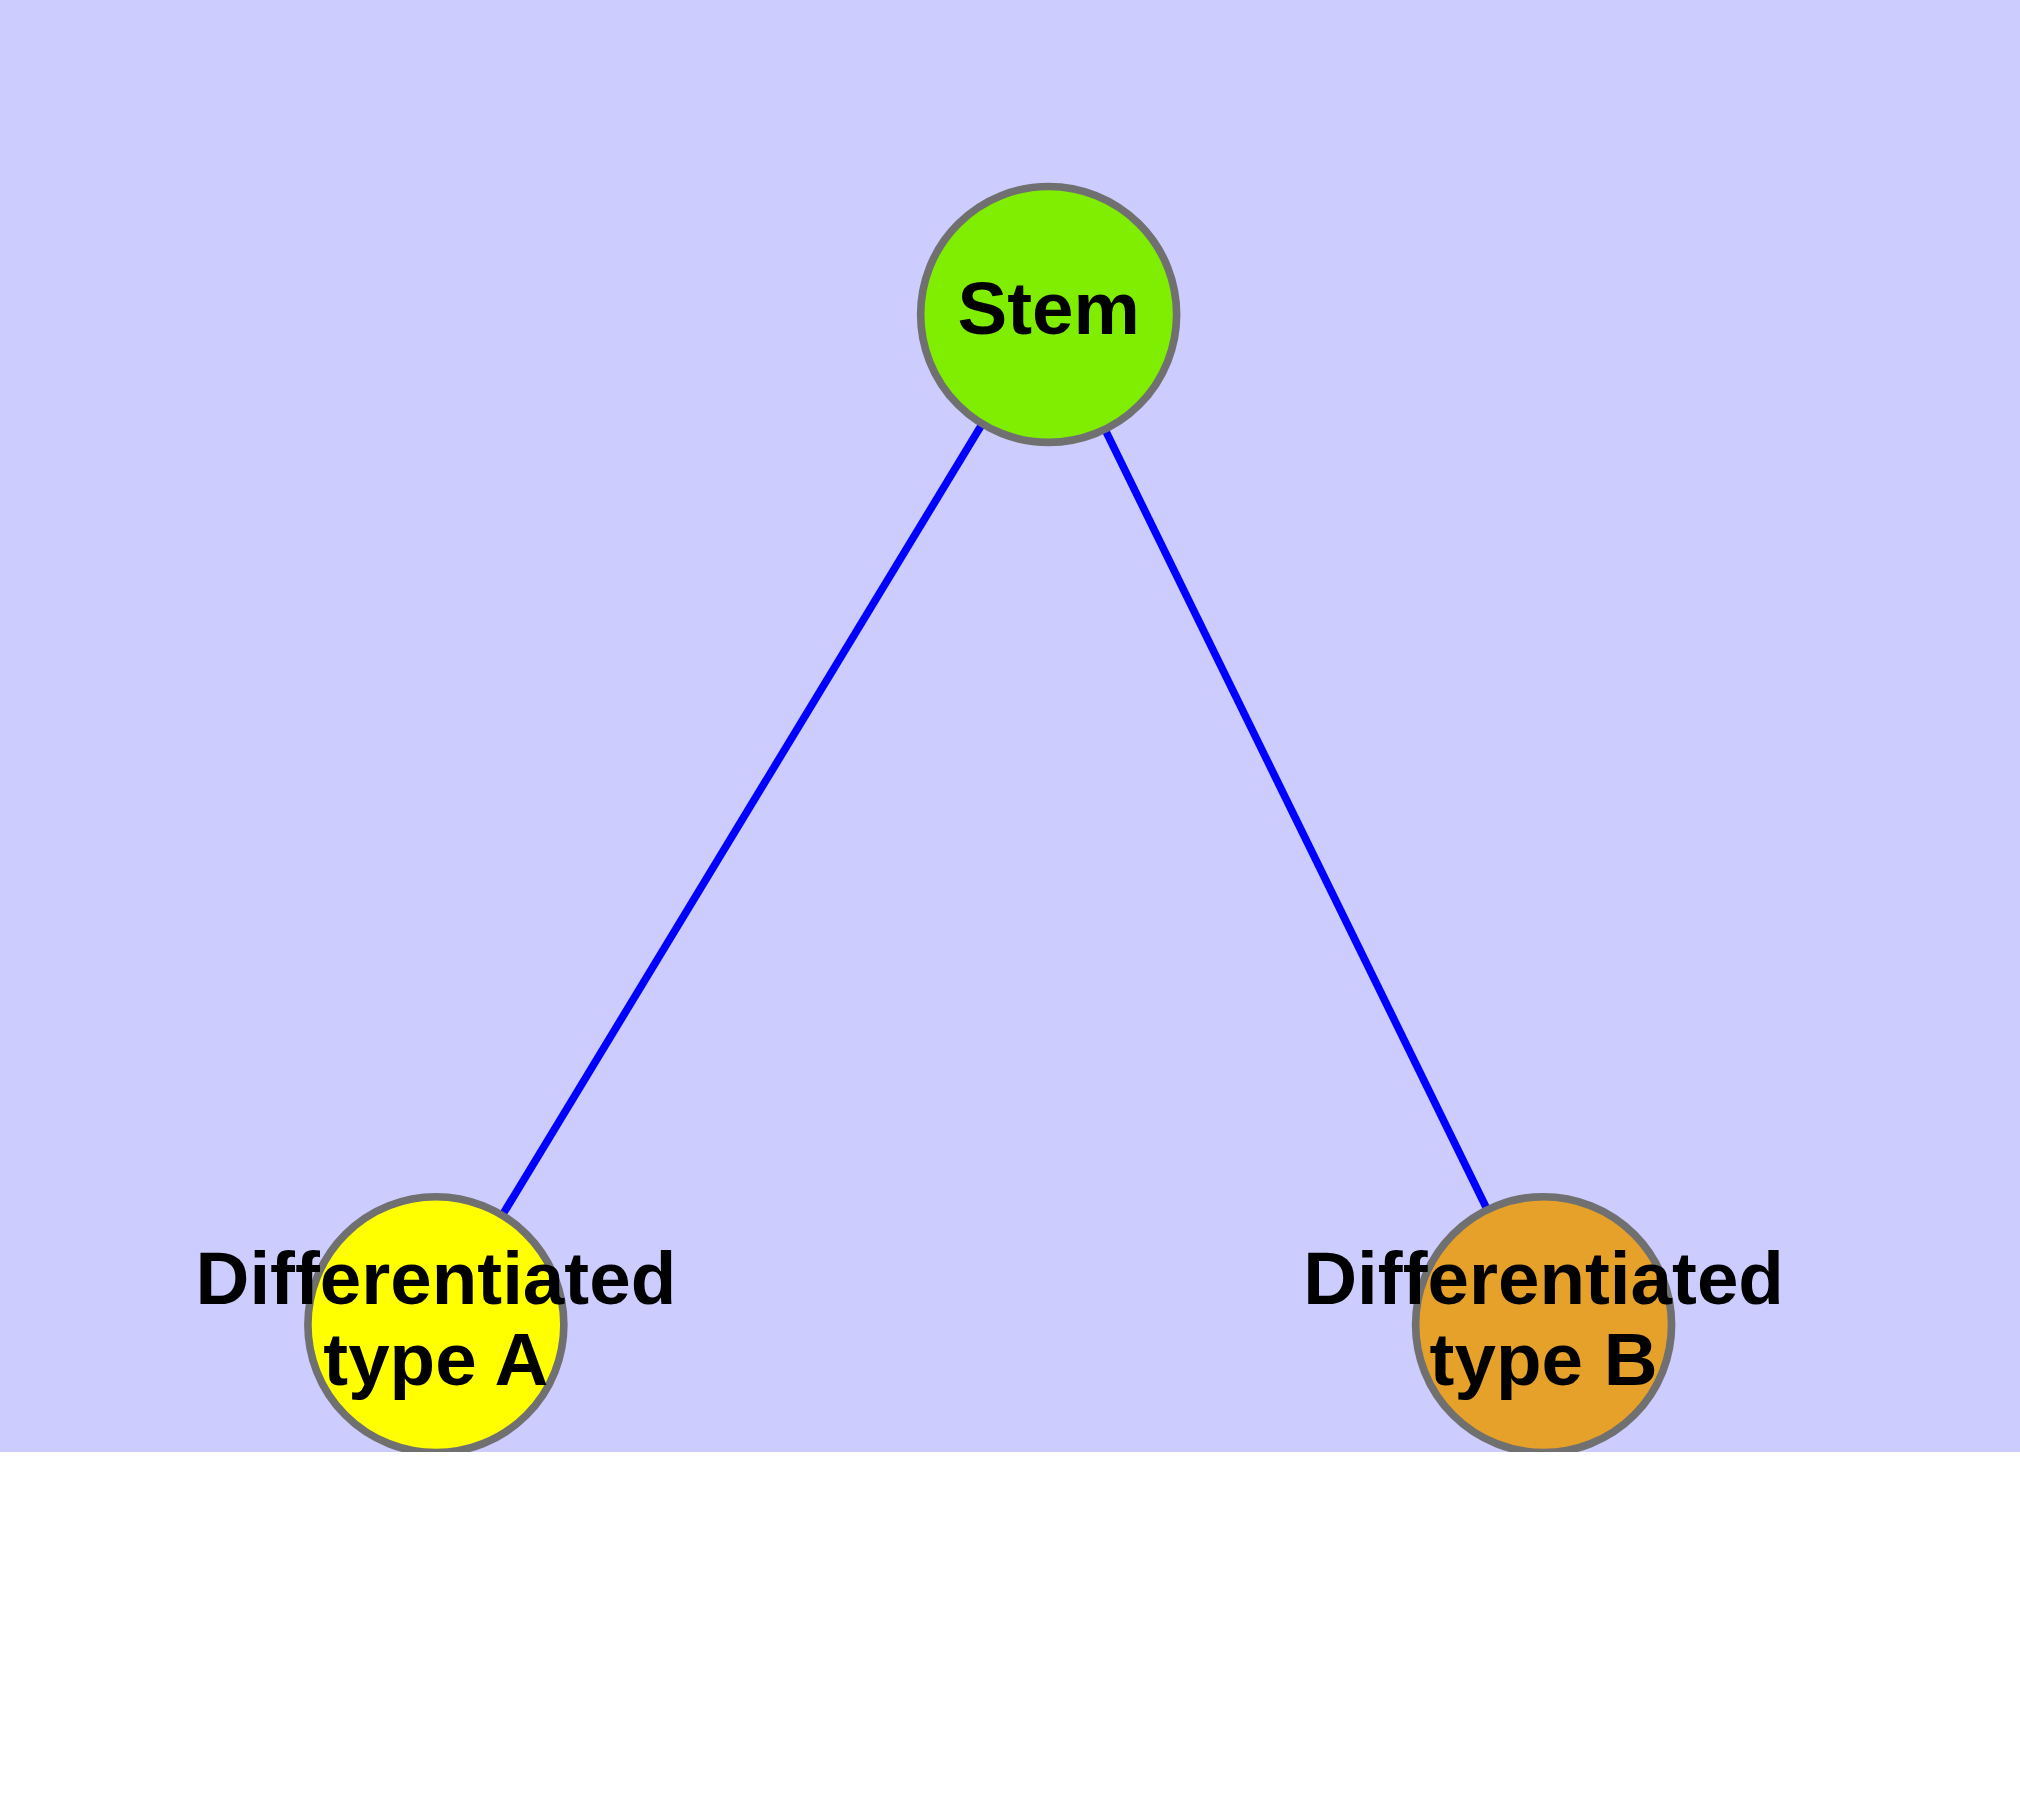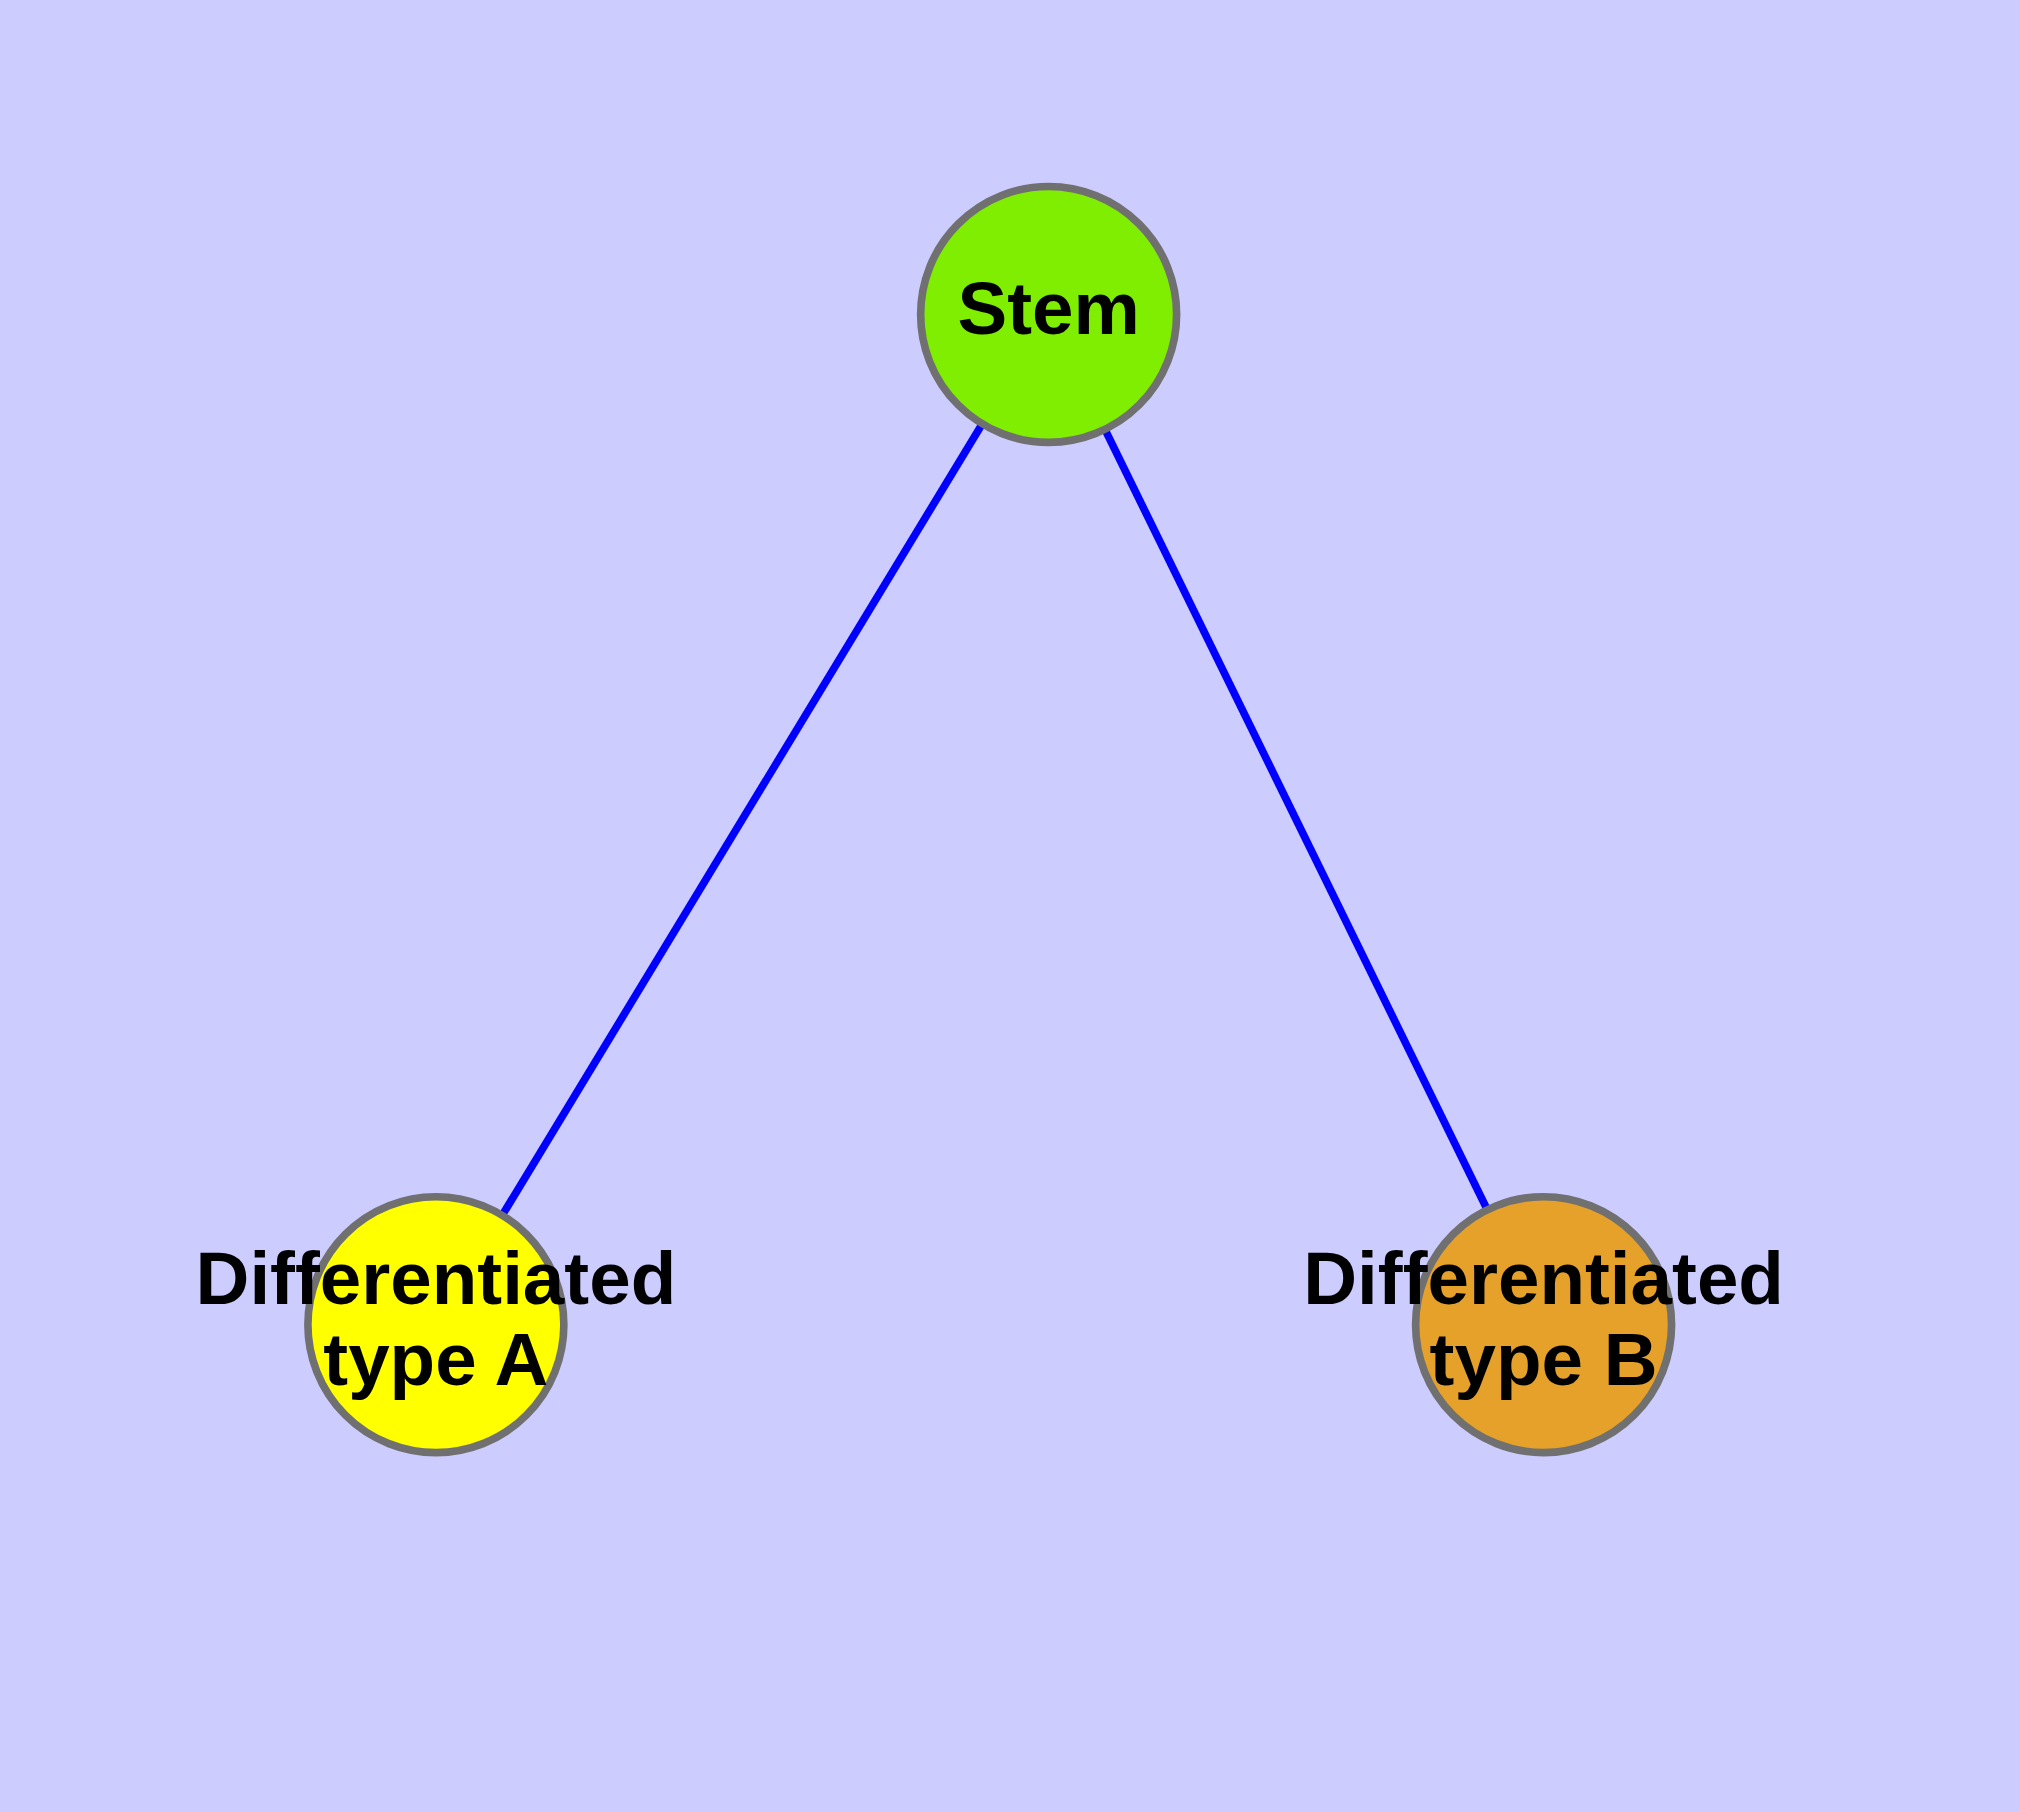--- a/index.html
+++ b/index.html
@@ -30,21 +30,21 @@
     font-size: 88px;
     fill: #000000;
     dominant-baseline: middle;
     text-anchor: middle;
     white-space: pre;
   }
 </style>
 </head>
 <body>
 
-<div id="canvas" style="width: 2021px; height: 1812px; background: rgb(204, 204, 255);">
+<div id="canvas" style="width: 2021px; height: 1452px; background: rgb(204, 204, 255);">
   <svg id="graph-svg" viewBox="0 0 2384 2138" style="width: 2021px; height: 1812px;">
 
     <rect x="0" y="0" width="2384" height="2138" fill="#ccccff"></rect>
 
     <g>
       <line id="edge-0" stroke="#0000ff" stroke-width="9" stroke-linecap="butt" x1="1237" y1="371" x2="514" y2="1563"></line>
       <line id="edge-1" stroke="#0000ff" stroke-width="9" stroke-linecap="butt" x1="1237" y1="371" x2="1821" y2="1563"></line>
     </g>
 
     <g>

